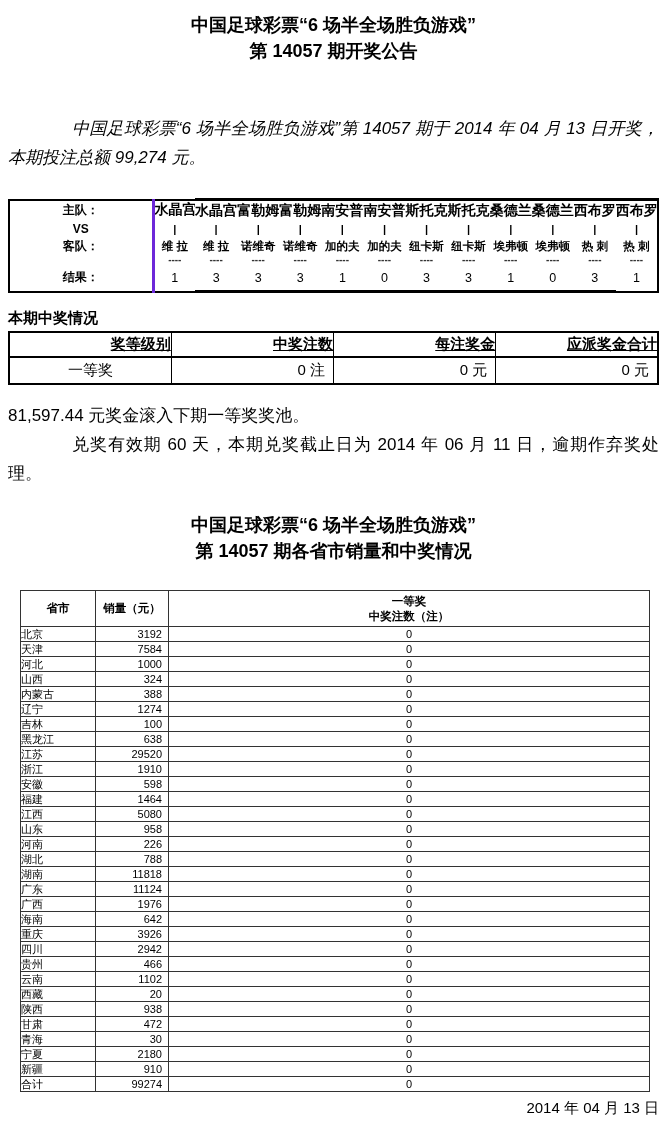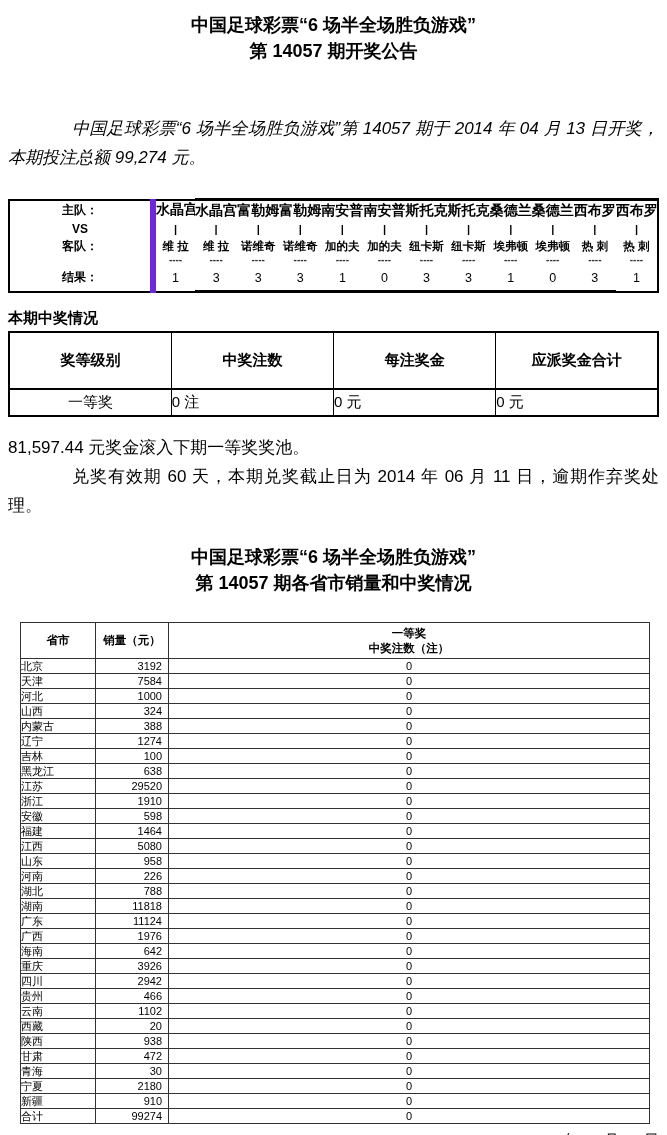--- a/index.html
+++ b/index.html
@@ -14,37 +14,37 @@
   .para { font-size:17px; line-height:29px; margin:0; text-align:justify; }
   .p-intro   { margin-top:50px; text-indent:64px;font-style:italic; }
   .p-rollover{ margin-top:16px; }
   .p-redeem  { margin-top:0;  text-indent:64px; }
 
   table { border-collapse:collapse; }
 
   
   .match-table { width:651px; margin-top:26px; border:2px solid #000; table-layout:fixed; }
   .match-table td { text-align:center; padding:0; overflow:hidden; white-space:nowrap; }
-  .match-table .lbl { border-right:6px solid #6d28d9; font-weight:700; font-size:12px; }
+  .match-table .lbl { border-right:3px solid #6d28d9; font-weight:700; font-size:12px; }
   tr.home td   { height:19px; font-size:14px; font-weight:700; }
   tr.vsrow td  { height:17px; font-size:11px; font-weight:700; }
   tr.away td   { height:18px; font-size:11.5px; font-weight:700; }
   tr.dashrow td{ height:10px; font-size:10px; line-height:8px; color:#333; font-weight:700; }
   tr.resrow td { height:25px; font-size:12.5px; }
   tr.resrow td.lbl { font-size:12px; }
   td.tt { border-top:3px solid #000; }
   td.tb { border-bottom:3px solid #000; }
 
   
   .section-title { text-align:left; font-size:15px; font-weight:700; margin-top:16px; }
   .prize-table { width:651px; margin-top:3px; border:2px solid #000; table-layout:fixed; font-size:15px; }
-  .prize-table th { border:1px solid #000; border-bottom:2.5px solid #000; height:23px; font-weight:700; padding:16px; text-align:center; }
+  .prize-table th { border:1px solid #000; border-bottom:2.5px solid #000; height:23px; font-weight:700; padding:0; text-align:right;text-decoration:underline; }
   .prize-table td { border:1px solid #000; height:25px; padding:0; }
   .prize-table td.cat { text-align:center; }
-  .prize-table td.num { text-align:left; padding-right:8px;border-radius:11px; }
+  .prize-table td.num { text-align:right; padding-right:8px;border-radius:11px; }
 
   
   .s2-title { text-align:center; font-size:18px; line-height:26px; font-weight:700; margin-top:24px; }
 
   
   .prov-table { width:630px; margin:26px 0 0 12px; table-layout:fixed; font-size:11px; }
   .prov-table th { border:1px solid #333; height:35px; font-size:11.5px; font-weight:700; padding:0; text-align:center; }
   .prov-table td { border:1px solid #333; height:14px; line-height:13px; padding:0; }
   .prov-table th div { line-height:15px; }
   td.prov-name  { text-align:left; }

